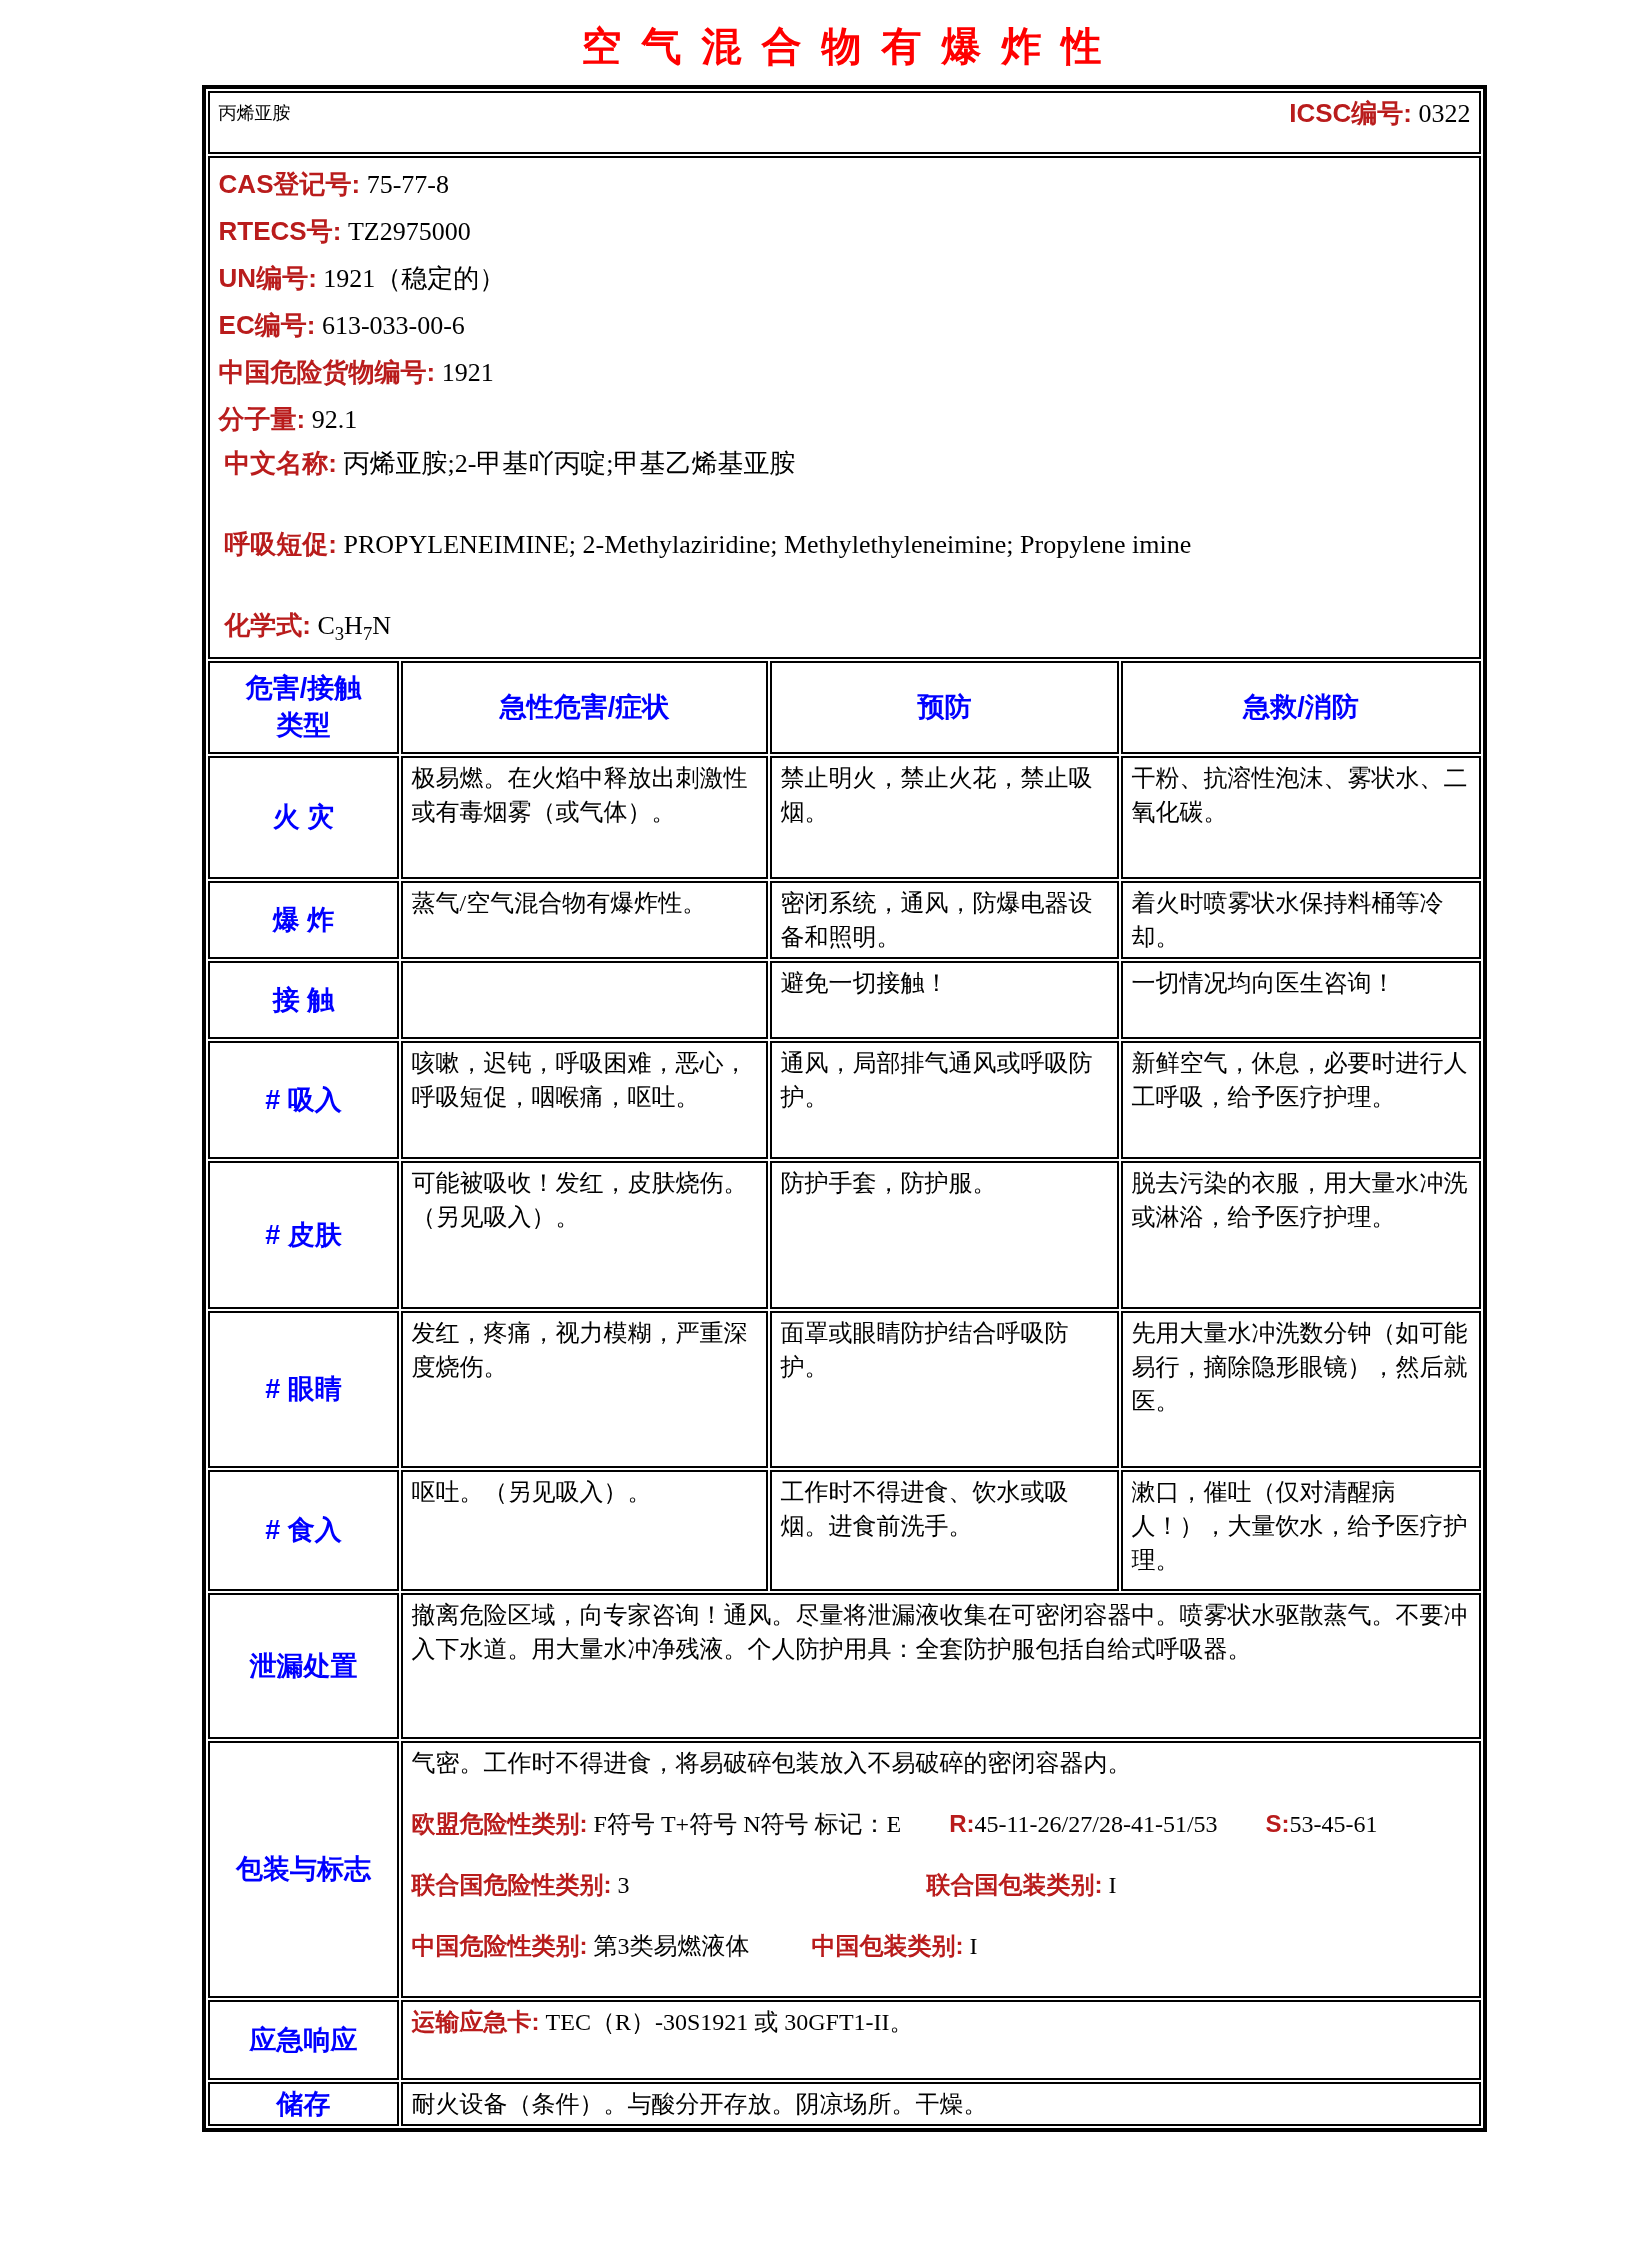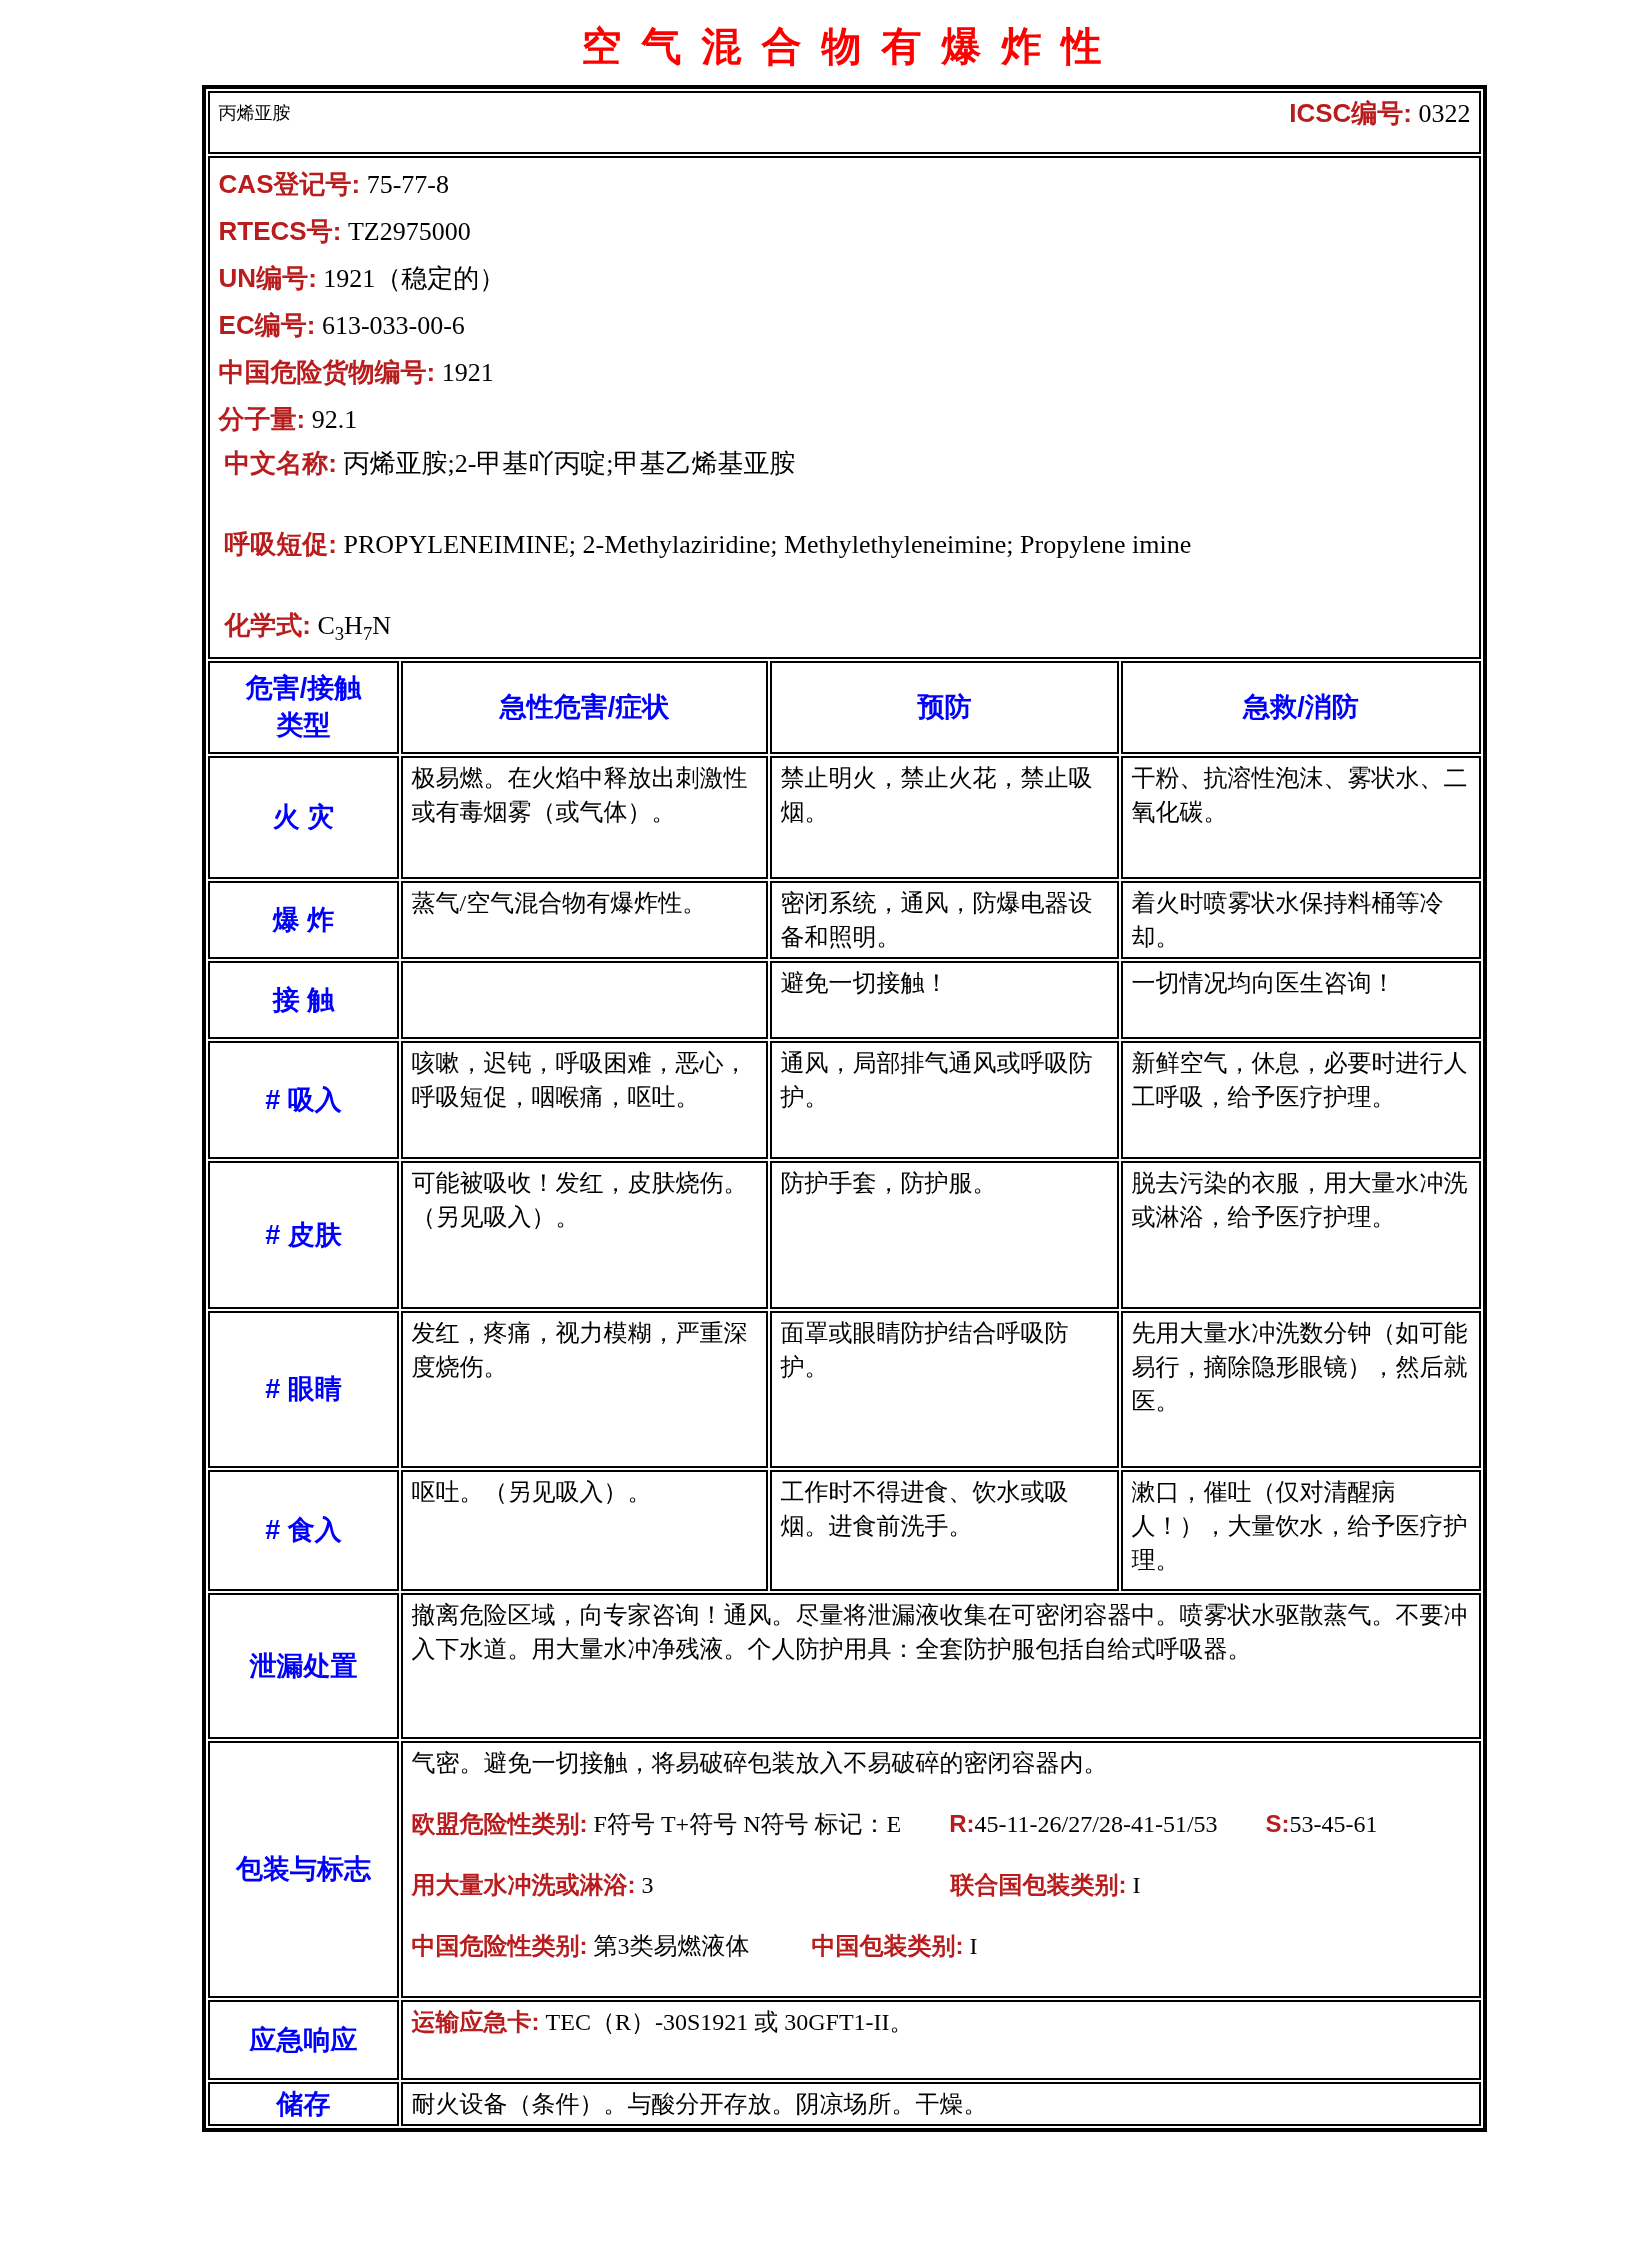--- a/index.html
+++ b/index.html
@@ -228,31 +228,31 @@
   </tr>
 
   <tr class="r-spill">
     <td class="rowlabel">泄漏处置</td>
     <td colspan="3">撤离危险区域，向专家咨询！通风。尽量将泄漏液收集在可密闭容器中。喷雾状水驱散蒸气。不要冲入下水道。用大量水冲净残液。个人防护用具：全套防护服包括自给式呼吸器。</td>
   </tr>
 
   <tr class="r-pack">
     <td class="rowlabel">包装与标志</td>
     <td colspan="3" class="pack-cell">
-      <p>气密。避免一切接触，将易破碎包装放入不易破碎的密闭容器内。</p>
+      <p>气密。工作时不得进食，将易破碎包装放入不易破碎的密闭容器内。</p>
       <p>
         <span class="lbl">欧盟危险性类别:</span>
         <span>F符号 T+符号 N符号  标记：E</span>
         <span class="gap-sm"></span>
         <span class="lbl">R:</span><span>45-11-26/27/28-41-51/53</span>
         <span class="gap-sm"></span>
         <span class="lbl">S:</span><span>53-45-61</span>
       </p>
       <p>
-        <span class="lbl">用大量水冲洗或淋浴:</span>
+        <span class="lbl">联合国危险性类别:</span>
         <span>3</span>
         <span class="gap-wide"></span>
         <span class="lbl">联合国包装类别:</span>
         <span>I</span>
       </p>
       <p>
         <span class="lbl">中国危险性类别:</span>
         <span>第3类易燃液体</span>
         <span class="gap-mid"></span>
         <span class="lbl">中国包装类别:</span>

